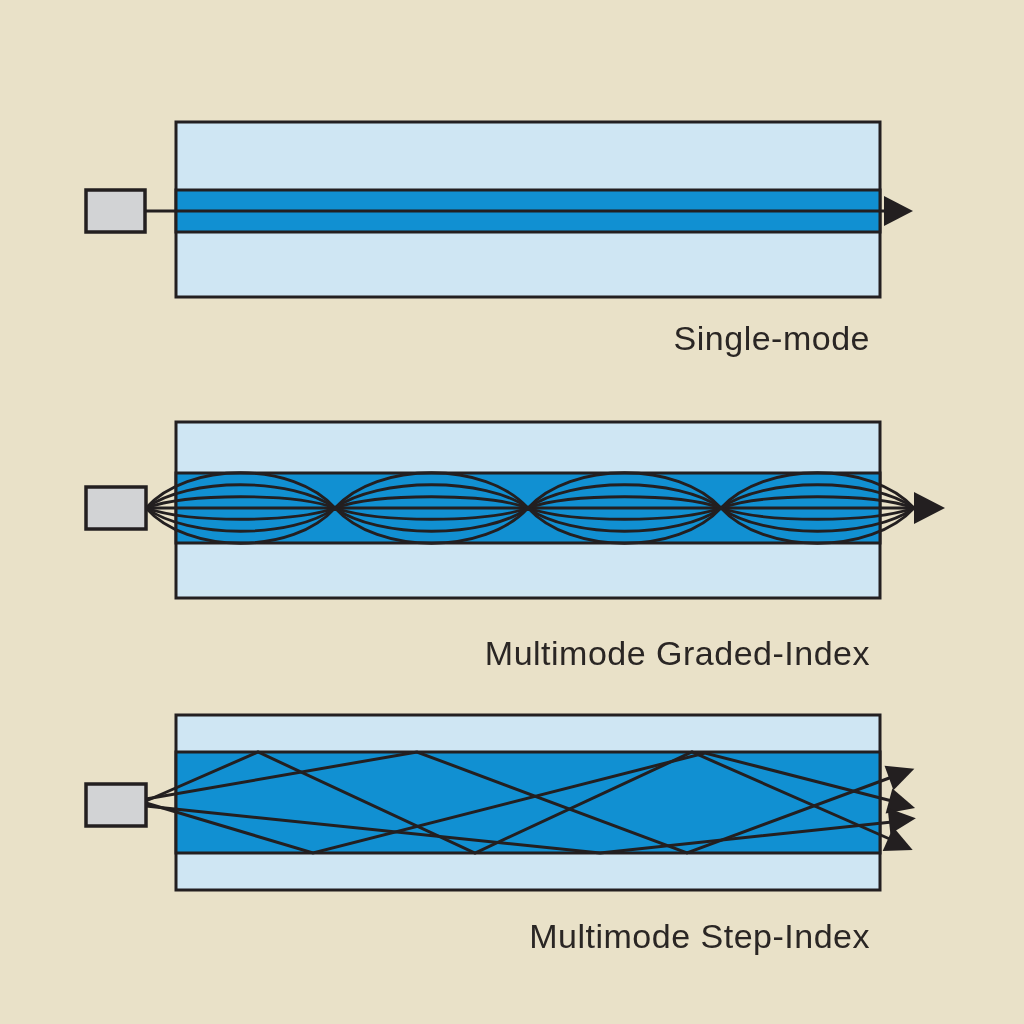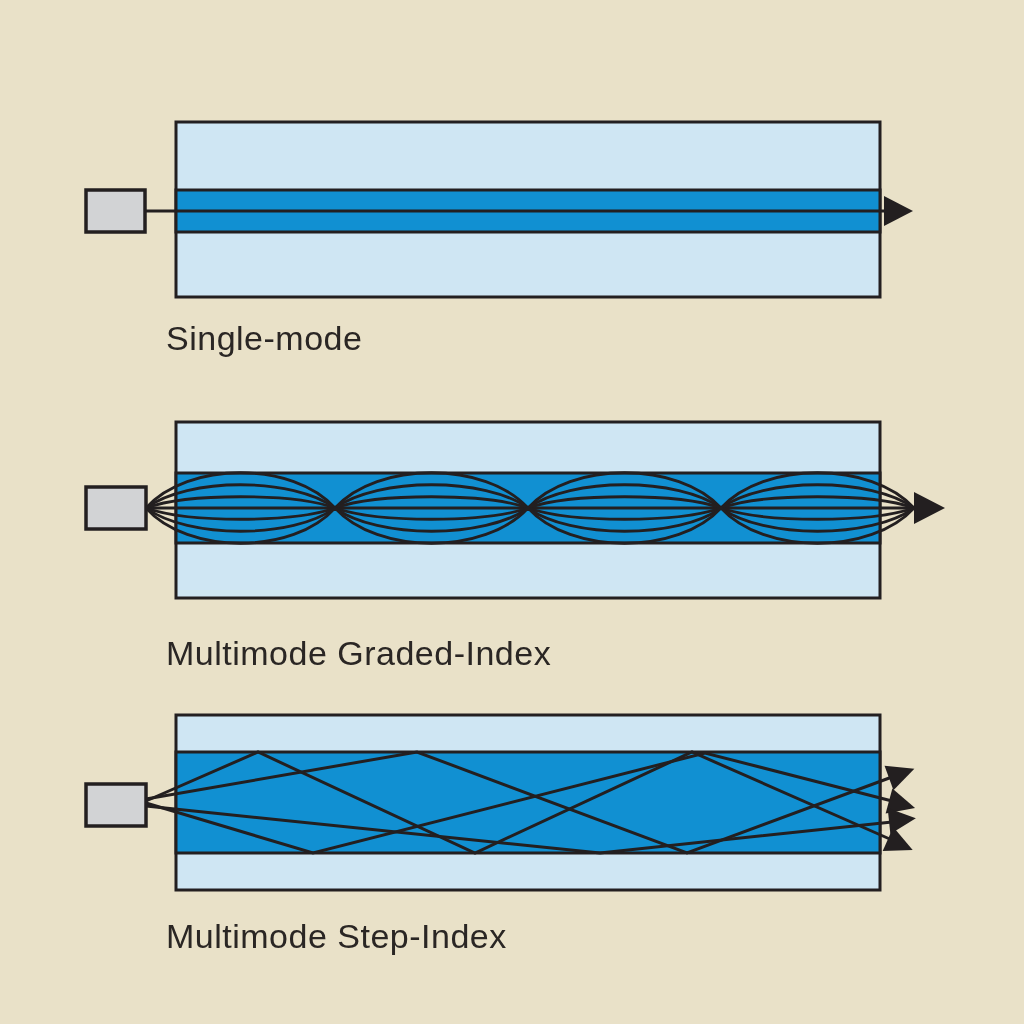--- a/index.html
+++ b/index.html
@@ -23,21 +23,21 @@
   .cladding-rect { fill: var(--cladding); stroke: var(--line); stroke-width: 3; }
   .core-rect     { fill: var(--core);     stroke: var(--line); stroke-width: 3; }
   .source-box    { fill: var(--source-box); stroke: var(--line); stroke-width: 3.5; }
   .ray           { fill: none; stroke: var(--line); stroke-width: 3; }
   .ray-thin      { fill: none; stroke: var(--line); stroke-width: 2.8; }
   .arrowhead     { fill: var(--line); stroke: none; }
 
   .fiber-label {
     position: absolute;
     left: 166px; width: 704px;
-    text-align: left;
+    text-align: right;
     font-size: 34px;
     line-height: 40px;
     letter-spacing: 0.5px;
     color: var(--label-text);
   }
   #label-single { top: 318px; }
   #label-graded { top: 633px; }
   #label-step   { top: 916px; }
 </style>
 </head>

